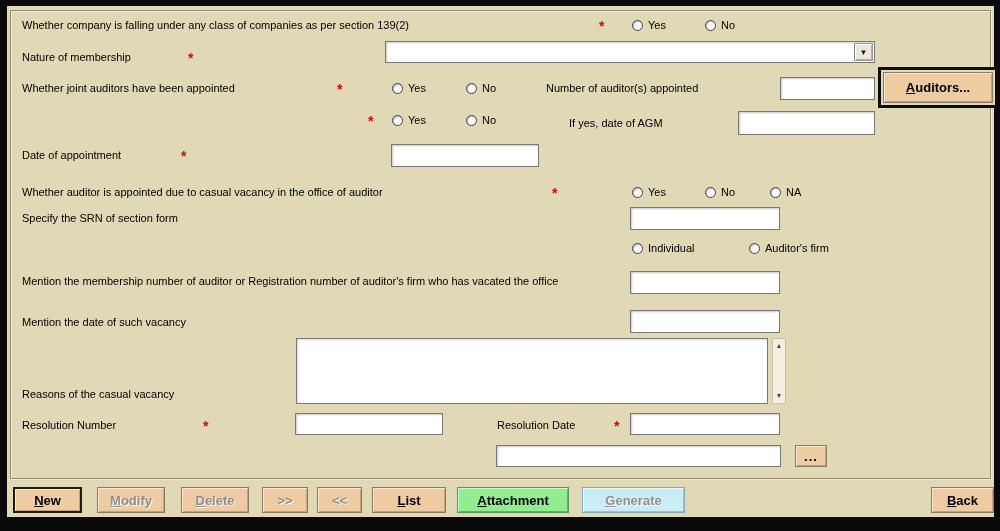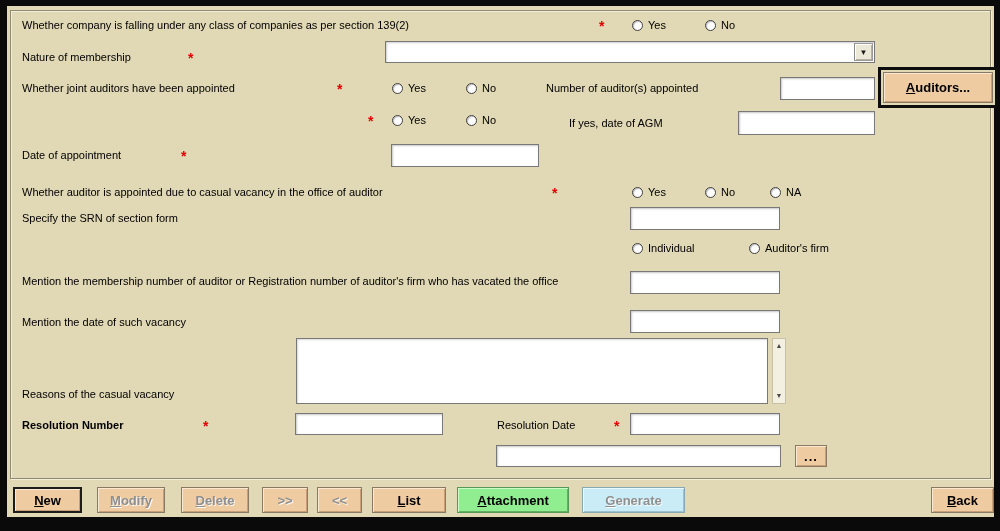--- a/index.html
+++ b/index.html
@@ -112,21 +112,21 @@
   <div class="lbl" style="left:22px;top:315px;">Mention the date of such vacancy</div>
   <input class="tf" style="left: 630px; top: 310px; width: 150px; height: 23px;" value="">
 
   <div class="lbl" style="left:22px;top:354px;margin-top:33px;">Reasons of the casual vacancy</div>
   <textarea class="ta" style="left: 296px; top: 338px; width: 472px; height: 66px;"></textarea>
   <div class="sbar" style="left:772px;top:338px;width:14px;height:66px;">
     <div class="arr up">▲</div>
     <div class="arr down">▼</div>
   </div>
 
-  <div class="lbl" style="left:22px;top:418px;font-weight:bold;">Resolution Number</div>
+  <div class="lbl" style="left:22px;top:418px;">Resolution Number</div>
   <div class="req" style="left:203px;top:419px;">*</div>
   <input class="tf" style="left: 295px; top: 413px; width: 148px; height: 22px;" value="">
   <div class="lbl" style="left:497px;top:418px;">Resolution Date</div>
   <div class="req" style="left:614px;top:419px;">*</div>
   <input class="tf" style="left: 630px; top: 413px; width: 150px; height: 22px;" value="">
 
   <input class="tf" style="left: 496px; top: 445px; width: 285px; height: 22px;" value="">
   <button class="btn" style="left:795px;top:445px;width:32px;height:22px;font-weight:bold;letter-spacing:1px;">...</button>
 
   <button class="btn focusring" style="left:13px;top:487px;width:69px;height:26px;"><u>N</u>ew</button>

